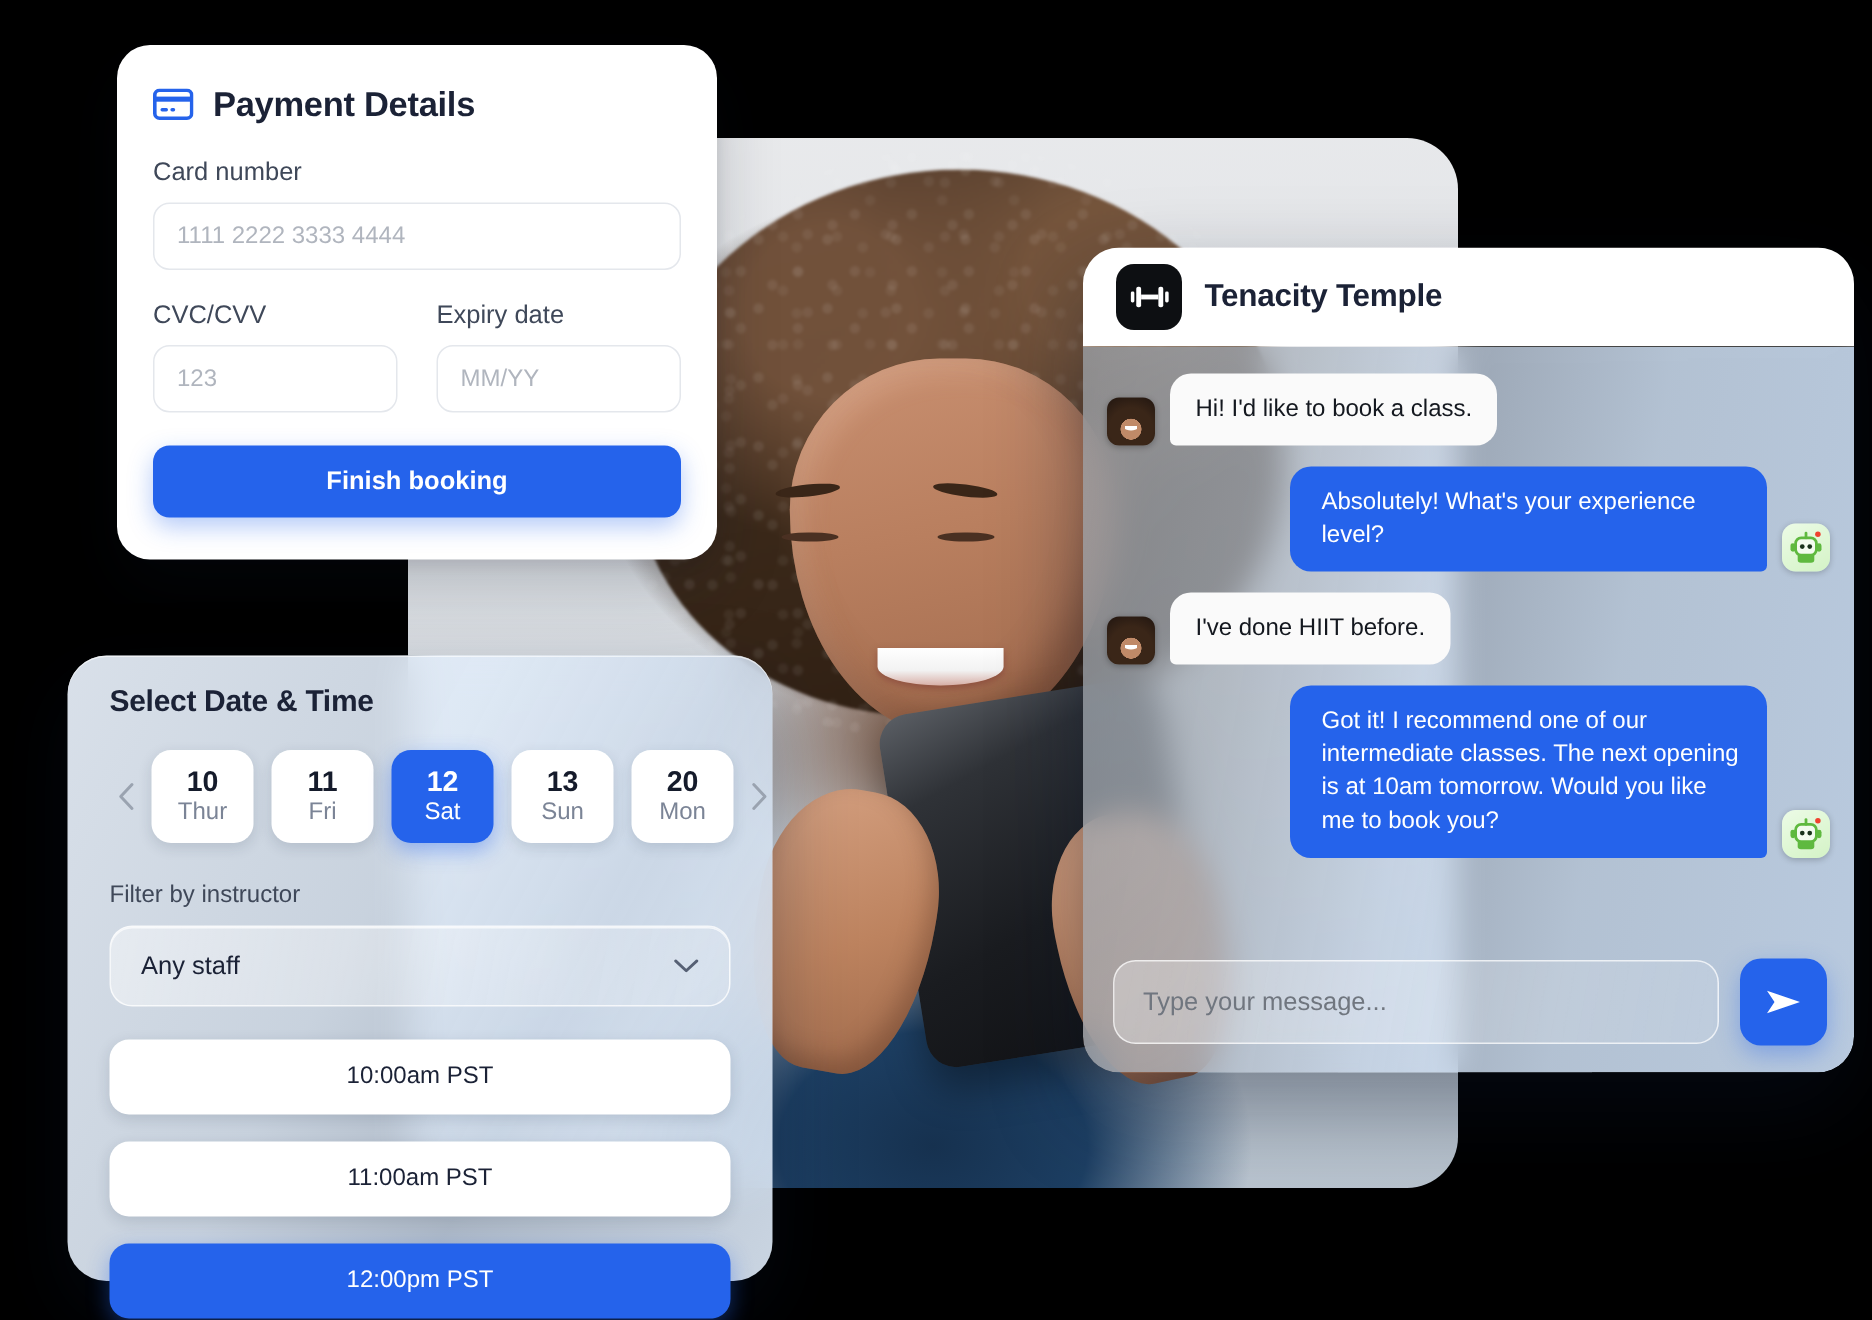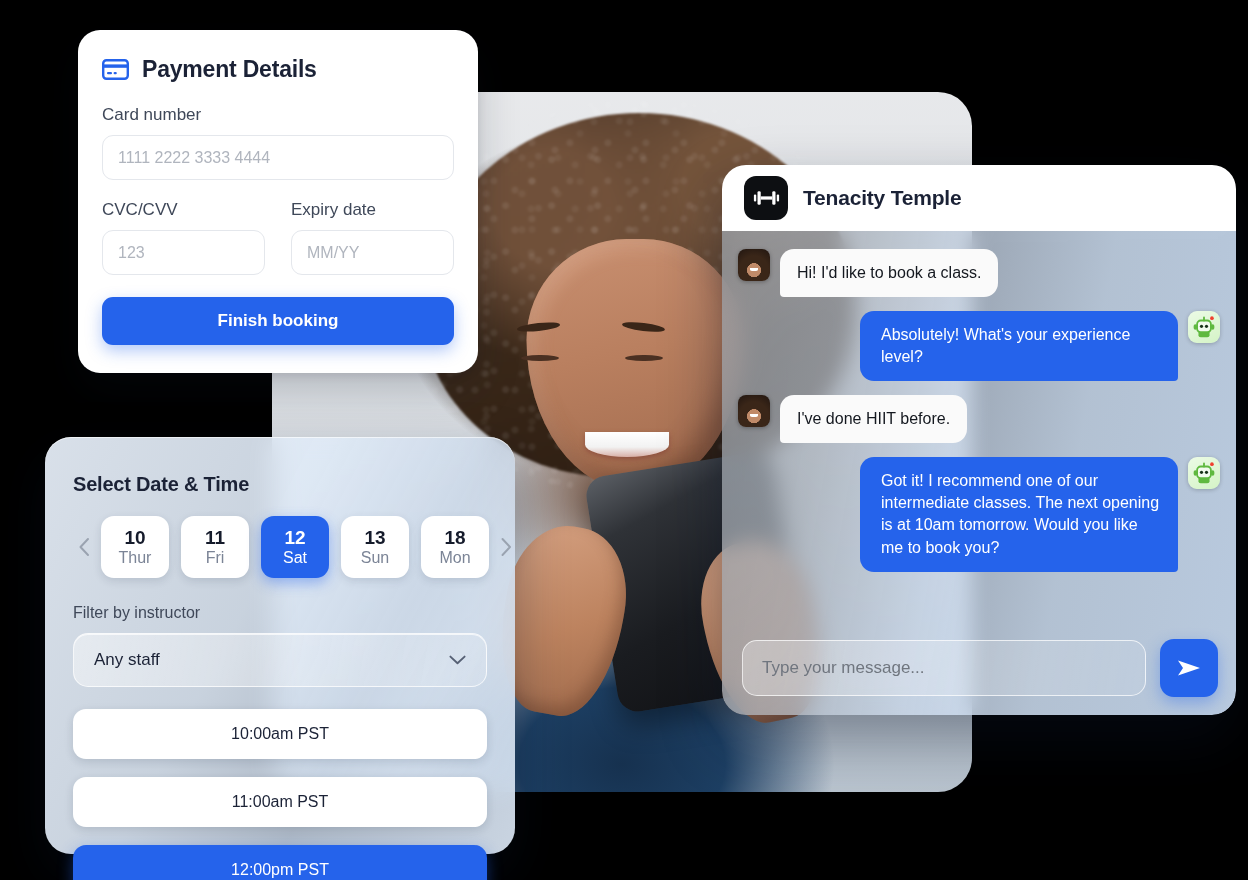--- a/index.html
+++ b/index.html
@@ -170,21 +170,21 @@
     box-shadow: 0 6px 16px rgba(37,99,235,.35);
   }
 
   
   #booking-panel {
     position: absolute;
     left: 45px; top: 437px;
     width: 470px;
     height: 417px;
     border-radius: 26px;
-    padding: 36px 28px;
+    padding: 20px 28px;
     z-index: 7;
     background:
       linear-gradient(118deg, rgba(233,241,251,.93) 0%, rgba(222,233,246,.90) 42%,
                       rgba(203,216,232,.86) 66%, rgba(219,231,245,.92) 100%);
     backdrop-filter: blur(14px);
     box-shadow: 0 22px 52px rgba(10,20,40,.34), inset 0 1px 0 rgba(255,255,255,.6);
   }
   .panel-title { font-size: 20px; font-weight: 700; color: #1b2236; letter-spacing: -.2px; }
   .date-strip { display: flex; align-items: center; gap: 6px; margin-top: 20px; }
   .nav-arrow {
@@ -265,21 +265,21 @@
     height: 484px;
     padding: 18px 16px 0;
     background: linear-gradient(100deg,
         rgba(150,156,163,.80) 0%,
         rgba(168,176,186,.78) 22%,
         rgba(196,210,228,.80) 44%,
         rgba(208,225,245,.86) 66%,
         rgba(205,224,247,.90) 100%);
     backdrop-filter: blur(10px);
   }
-  .msg-row { display: flex; gap: 10px; margin-bottom: 14px; }
+  .msg-row { display: flex; align-items: flex-end; gap: 10px; margin-bottom: 14px; }
   .msg-row.bot { justify-content: flex-end; }
   .avatar-user {
     width: 32px; height: 32px; flex: none;
     border-radius: 8px;
     overflow: hidden;
     background: radial-gradient(circle at 50% 66%, #c08a68 0 26%, #3a2618 27% 54%, #201510 100%);
     box-shadow: 0 1px 4px rgba(0,0,0,.3);
     position: relative;
   }
   .avatar-user::after {
@@ -403,21 +403,21 @@
           </div>
           <div class="date-card active">
             <div class="dnum">12</div>
             <div class="ddow">Sat</div>
           </div>
           <div class="date-card">
             <div class="dnum">13</div>
             <div class="ddow">Sun</div>
           </div>
           <div class="date-card">
-            <div class="dnum">18</div>
+            <div class="dnum">20</div>
             <div class="ddow">Mon</div>
           </div>
         </div>
       <div class="nav-arrow">
         <svg viewBox="0 0 12 20" width="12" height="20">
           <path d="M2.5 2 L10 10 L2.5 18" fill="none" stroke="#9aa3b0" stroke-width="2" stroke-linecap="round" stroke-linejoin="round"></path>
         </svg>
       </div>
     </div>
 

